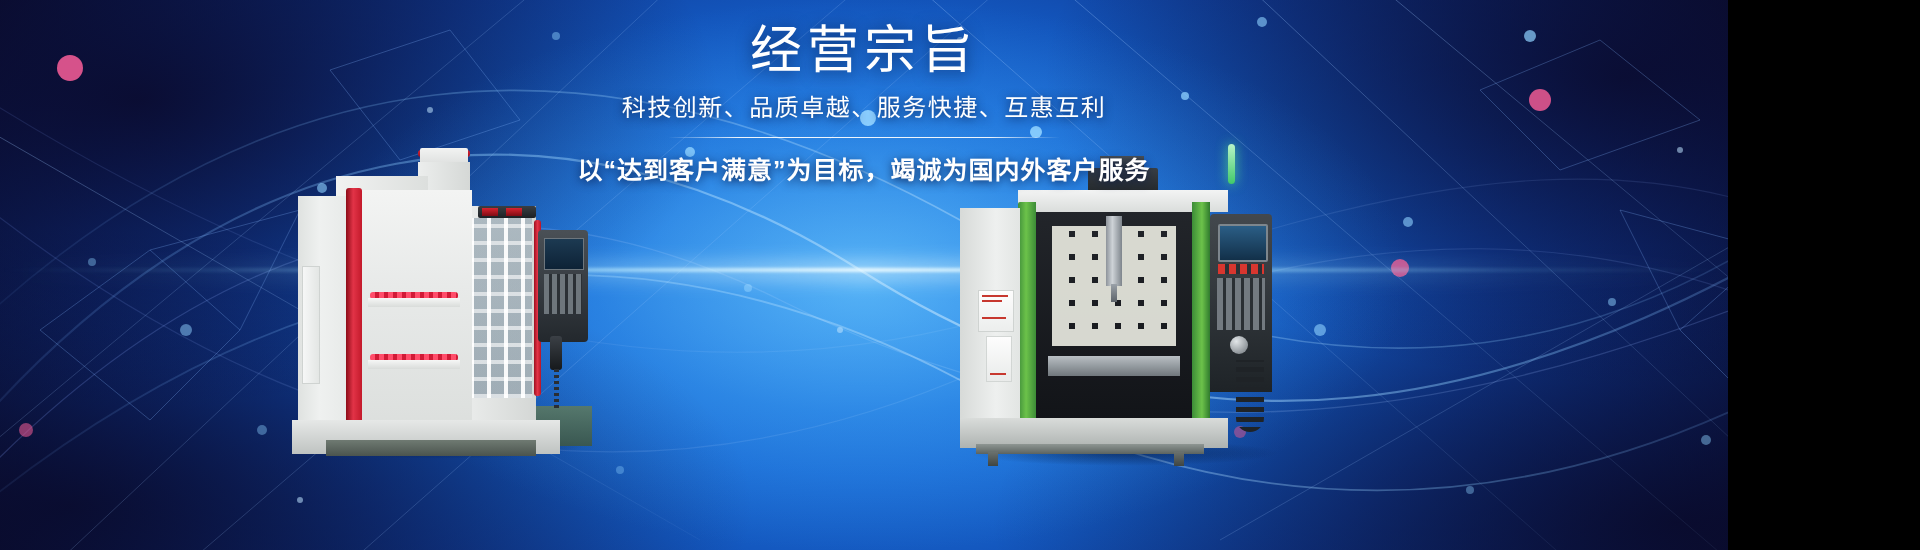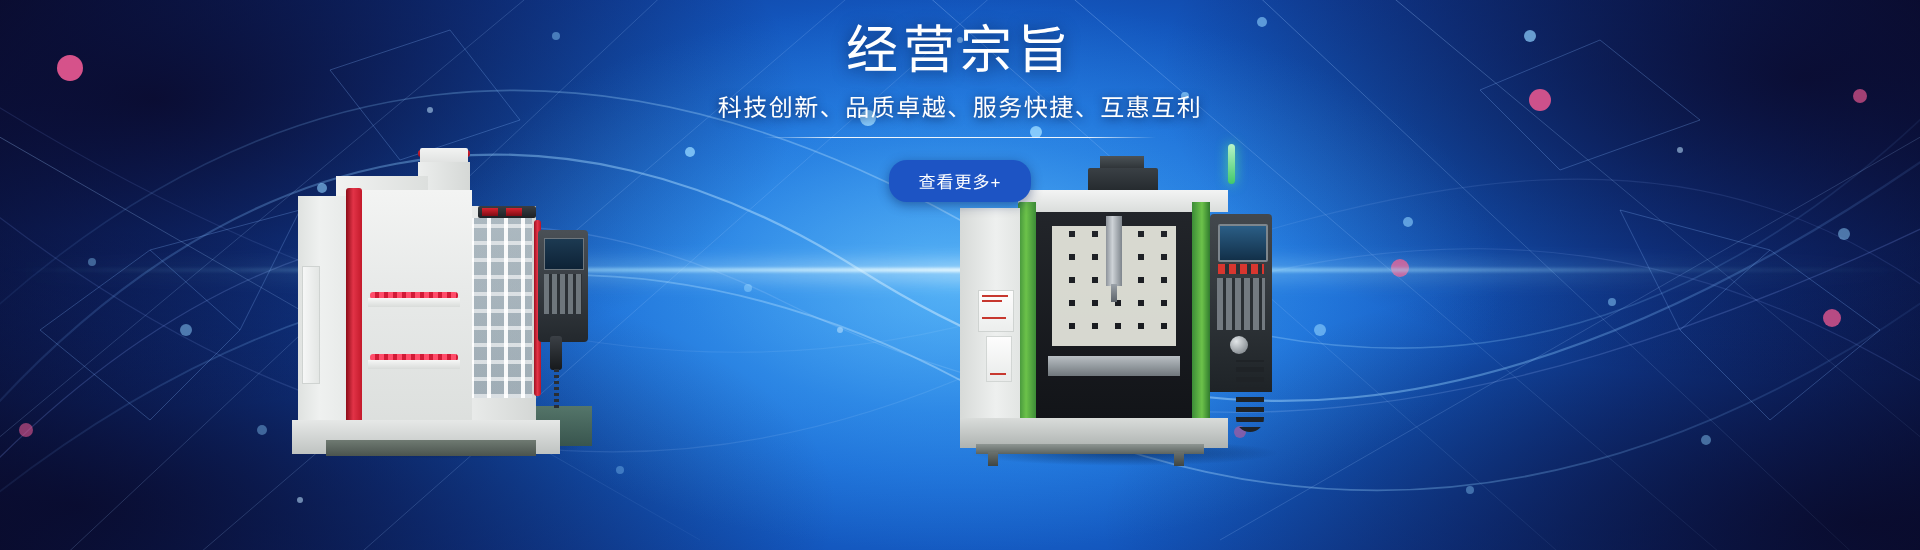--- a/index.html
+++ b/index.html
@@ -1,20 +1,20 @@
 <!DOCTYPE html>
 <html lang="zh-CN"><head>
 <meta charset="utf-8">
 <title>banner</title>
 <style>
   html,body{margin:0;padding:0;background:#000;}
   body{font-family:"Liberation Sans","DejaVu Sans",sans-serif;}
 
   #banner{
-    position:relative;width:1920px;height:550px;overflow:hidden;
+    position:relative;width:1728px;height:550px;overflow:hidden;
     background:#0b0b29;
   }
 
   
   .bg-base{
     position:absolute;inset:0;
     background:
       radial-gradient(ellipse 62% 115% at 50% 52%,
         #3ea0f0 0%, #2b86e4 16%, #1c6ed6 30%, #1356bd 44%,
         #103f9c 58%, #0d2c78 72%, #0b1b51 85%, #0a0f33 95%, #08082a 100%);
@@ -373,18 +373,16 @@
     <div class="mr-base"></div>
     <div class="mr-foot"></div>
     <div class="mr-leg a"></div>
     <div class="mr-leg b"></div>
   </div>
 
   <div class="copy">
     <h1 class="headline">经营宗旨</h1>
     <p class="sub1">科技创新、品质卓越、服务快捷、互惠互利</p>
     <div class="rule"></div>
-    <div class="btnwrap">
-      <button class="more-btn" type="button" style="background-color: rgb(29, 84, 196);">查看更多+</button>
-    </div>
+    <p class="sub2">以“达到客户满意”为目标，竭诚为国内外客户服务</p>
   </div>
 
 </div>
 
 </body></html>

